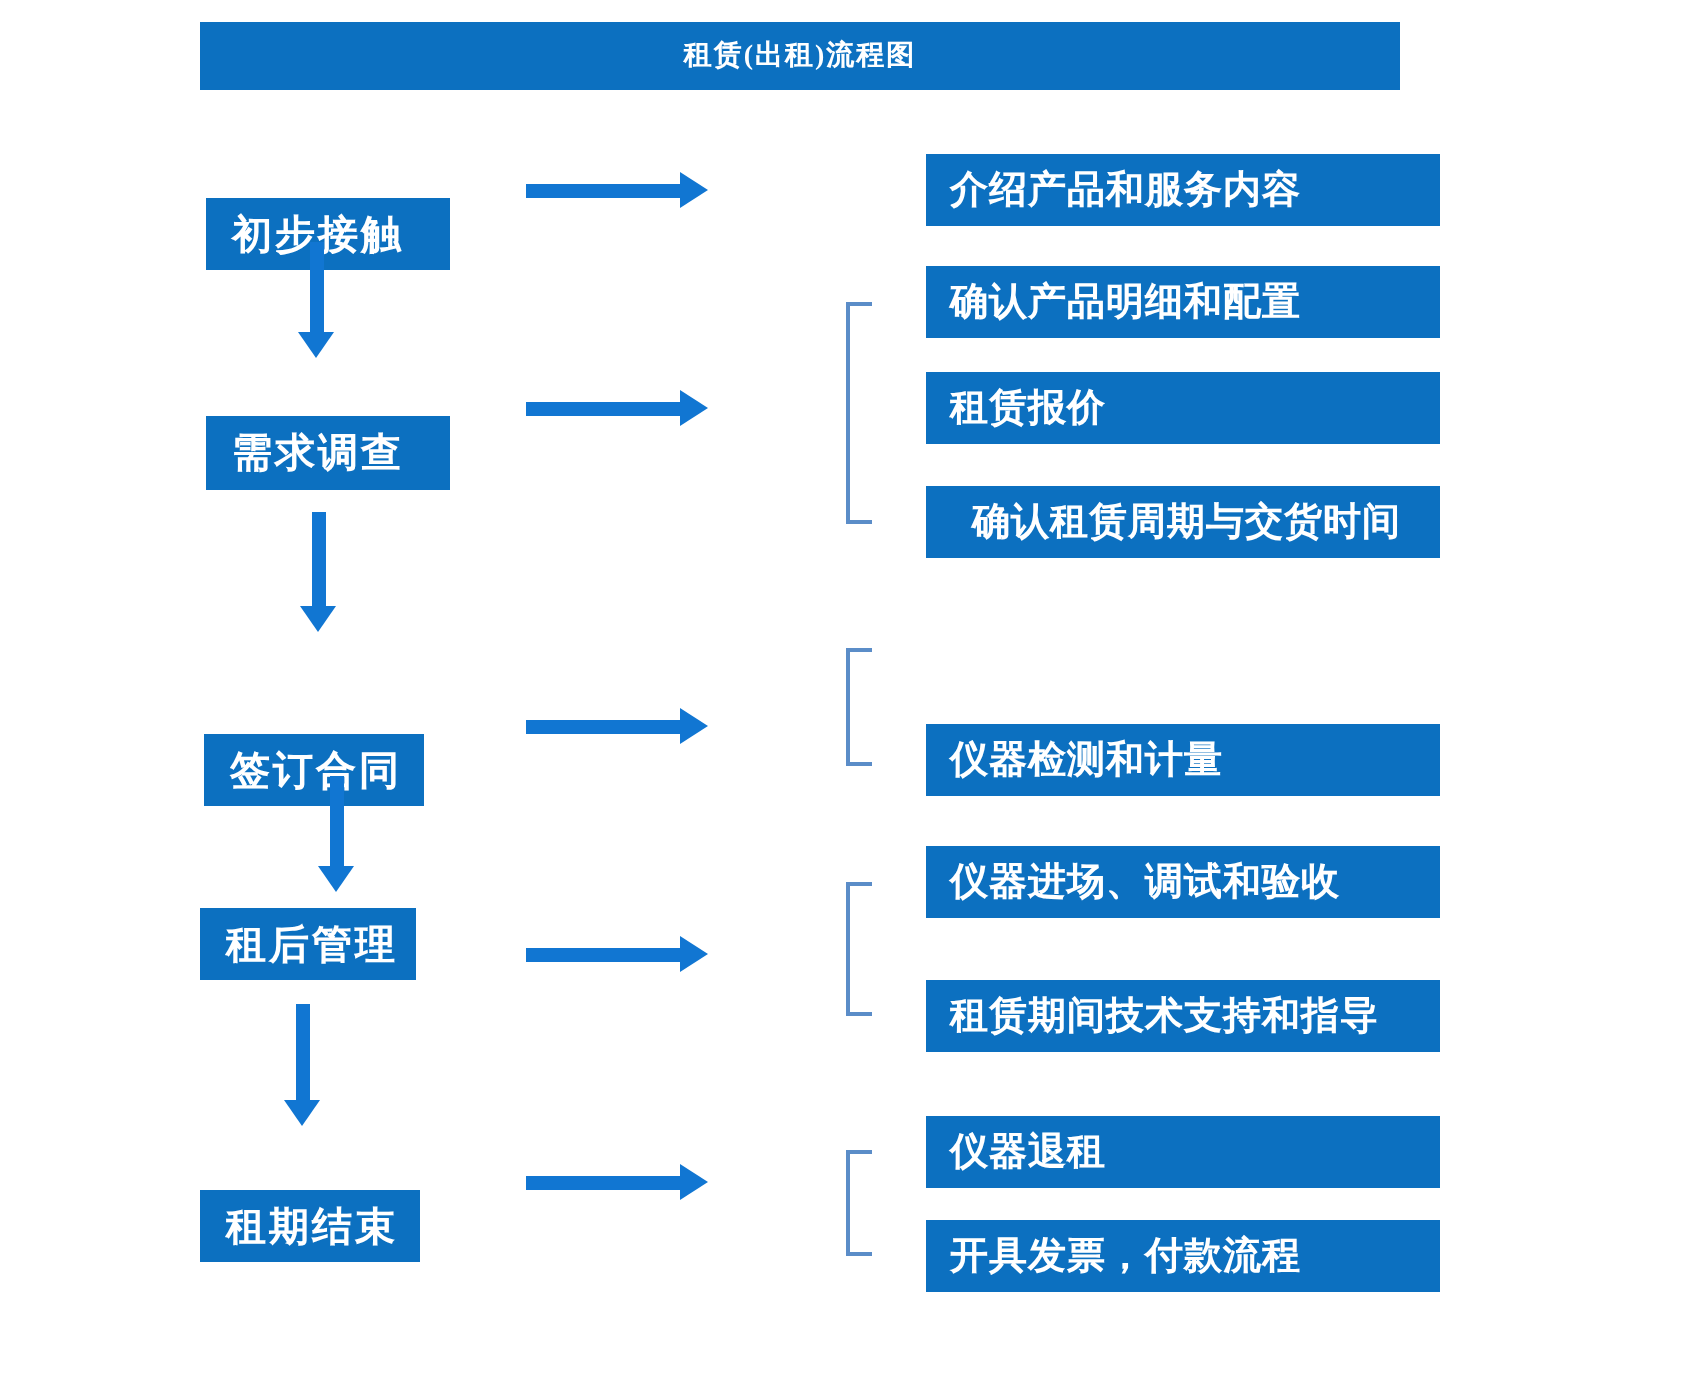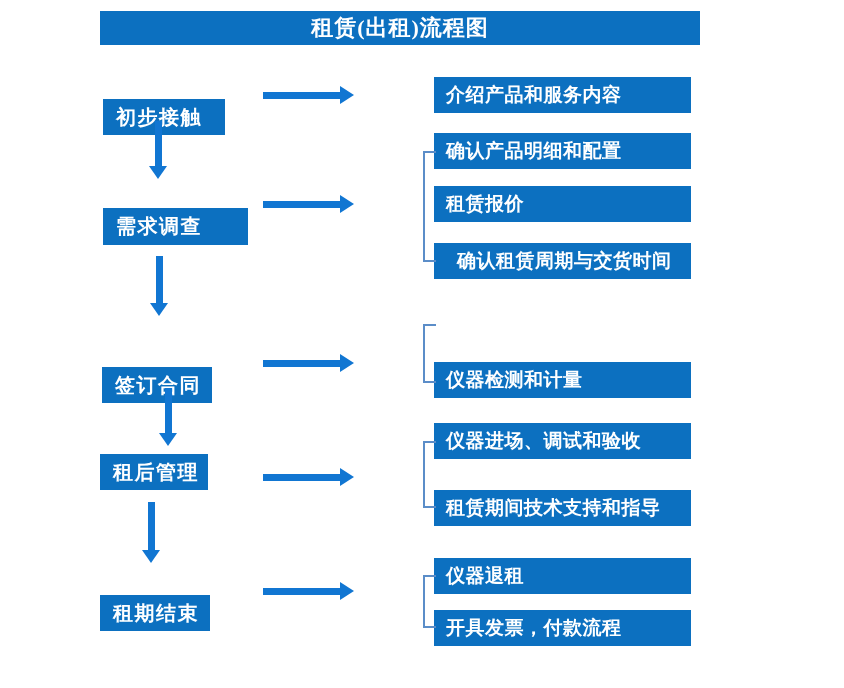--- a/index.html
+++ b/index.html
@@ -7,26 +7,26 @@
     position:relative;width:844px;height:688px;background:#ffffff;overflow:hidden;
     font-family:"Liberation Serif","DejaVu Serif",serif;
     --box-blue:#0c70c0;--arrow-blue:#1176d2;--bracket-blue:#5b8dc8;
   }
   .box{
     position:absolute;background:var(--box-blue);color:#fff;font-weight:bold;
     display:flex;align-items:center;box-sizing:border-box;
   }
   .titlebar{
     left:100px;top:11px;width:600px;height:34px;justify-content:center;
-    font-size:22px;letter-spacing:1px;
+    font-size:14px;letter-spacing:1px;
   }
   .stage{font-size:20px;padding-left:13px;letter-spacing:1.5px;margin-top:22px;}
-  .detail{left:434px;width:257px;height:36px;font-size:19px;padding-left:12px;letter-spacing:0.5px;}
+  .detail{left:463px;width:257px;height:36px;font-size:19px;padding-left:12px;letter-spacing:0.5px;}
   #s1{left:103px;top:77px;width:122px;height:36px;}
-  #s2{left:103px;top:186px;width:145px;height:37px;}
+  #s2{left:103px;top:186px;width:122px;height:37px;}
   #s3{left:102px;top:345px;width:110px;height:36px;}
   #s4{left:100px;top:432px;width:108px;height:36px;}
   #s5{left:100px;top:573px;width:110px;height:36px;}
   #d1_1{top:77px;}
   #d2_1{top:133px;padding-left:12px;}#d2_2{top:186px;}#d2_3{top:243px;padding-left:23px;}
   #d3_1{top:312px;}#d3_2{top:362px;}
   #d4_1{top:423px;}#d4_2{top:490px;}
   #d5_1{top:558px;}#d5_2{top:610px;}
   .harrow{position:absolute;width:91px;height:18px;left:263px;}
   .harrow .shaft{position:absolute;left:0;top:6px;width:77px;height:7px;background:var(--arrow-blue);}

